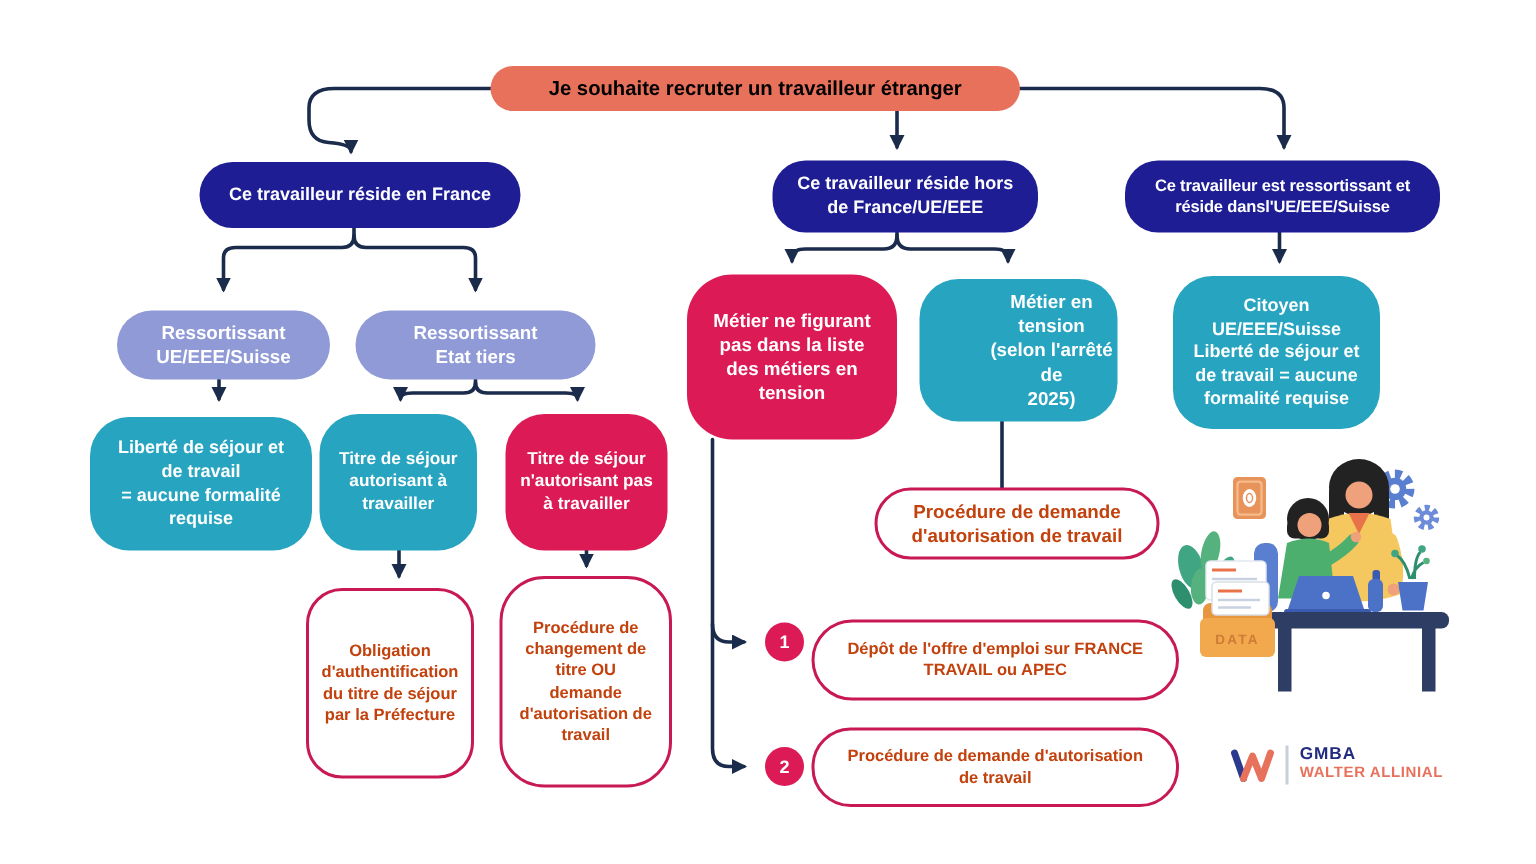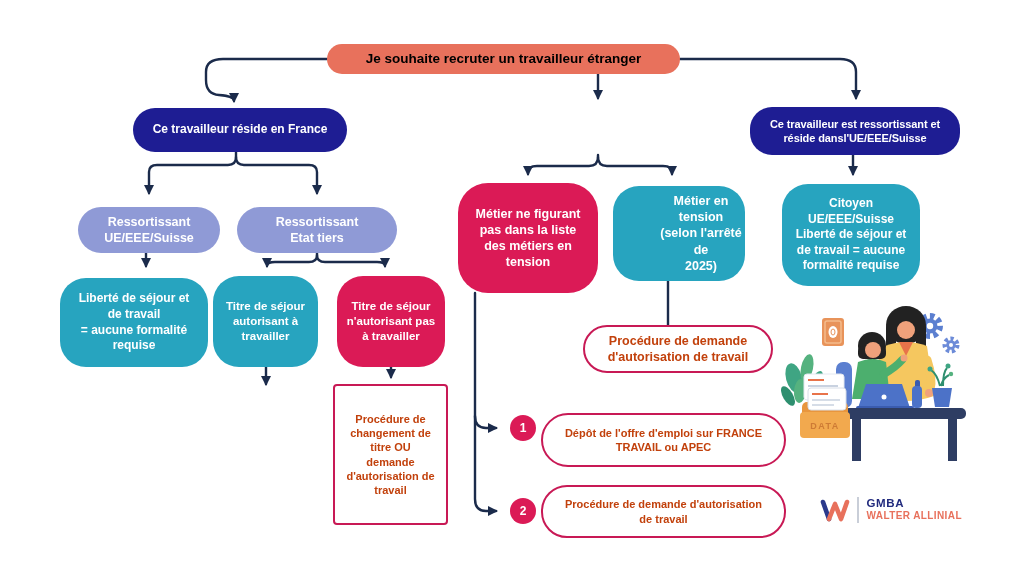--- a/index.html
+++ b/index.html
@@ -22,21 +22,21 @@
   .hdr-right{left:750px;top:107px;width:210px;height:48px;font-size:11px;letter-spacing:-0.1px;}
   .peri{background:#8F9AD6;border-radius:23px;font-size:12.5px;}
   .peri-eu{left:78px;top:207px;width:142px;height:46px;}
   .peri-tiers{left:237px;top:207px;width:160px;height:46px;}
   .teal{background:#27A4BF;}
   .teal-freedom{left:60px;top:278px;width:148px;height:89px;border-radius:26px;font-size:12px;}
   .teal-permit{left:213px;top:276px;width:105px;height:91px;border-radius:26px;font-size:11.5px;}
   .pink{background:#DB1A56;}
   .pink-nopermit{left:337px;top:276px;width:108px;height:91px;border-radius:26px;font-size:11.5px;}
   .white-auth{left:204px;top:392px;width:112px;height:127px;border-radius:24px;font-size:11px;}
-  .white-change{left:333px;top:384px;width:115px;height:141px;border-radius:4px;font-size:11px;}
+  .white-change{left:333px;top:384px;width:115px;height:141px;border-radius:30px;font-size:11px;}
   .pink-notlisted{left:458px;top:183px;width:140px;height:110px;border-radius:30px;font-size:12.5px;}
   .teal-tension{left:613px;top:186px;width:132px;height:95px;border-radius:26px;font-size:12.5px;padding-left:44px;}
   .white-workauth{left:583px;top:325px;width:190px;height:48px;border-radius:24px;font-size:12.5px;}
   .teal-citizen{left:782px;top:184px;width:138px;height:102px;border-radius:26px;font-size:12px;}
   .stepbox{font-size:11px;}
   .step1{left:541px;top:401px;width:245px;height:54px;border-radius:27px;margin-top:12px;}
   .step2{left:541px;top:485px;width:245px;height:53px;border-radius:26px;}
   .stepcircle{
     position:absolute;width:26px;height:26px;border-radius:50%;background:#DB1A56;
     color:#fff;display:flex;align-items:center;justify-content:center;font-size:12px;
@@ -78,39 +78,45 @@
       <path d="M 668 281 V 325"></path>
       <path d="M 475 293 V 499 Q 475 511 486 511 H 496" marker-end="url(#ah)"></path>
       <path d="M 475 416 Q 475 428 486 428 H 496" marker-end="url(#ah)"></path>
       <path d="M 853 155 V 174" marker-end="url(#ah)"></path>
     </g>
   </svg>
 
   <div class="node banner">Je souhaite recruter un travailleur étranger</div>
 
   <div class="node filled hdr hdr-left">Ce travailleur réside en France</div>
+  <div class="node filled hdr hdr-mid">Ce travailleur réside hors
+de France/UE/EEE</div>
   <div class="node filled hdr hdr-right">Ce travailleur est ressortissant et
 réside dansl'UE/EEE/Suisse</div>
 
   <div class="node filled peri peri-eu">Ressortissant
 UE/EEE/Suisse</div>
   <div class="node filled peri peri-tiers">Ressortissant
 Etat tiers</div>
 
   <div class="node filled teal teal-freedom">Liberté de séjour et
 de travail
 = aucune formalité
 requise</div>
   <div class="node filled teal teal-permit">Titre de séjour
 autorisant à
 travailler</div>
   <div class="node filled pink pink-nopermit">Titre de séjour
 n'autorisant pas
 à travailler</div>
 
+  <div class="node outline white-auth">Obligation
+d'authentification
+du titre de séjour
+par la Préfecture</div>
   <div class="node outline white-change">Procédure de
 changement de
 titre OU
 demande
 d'autorisation de
 travail</div>
 
   <div class="node filled pink pink-notlisted">Métier ne figurant
 pas dans la liste
 des métiers en

